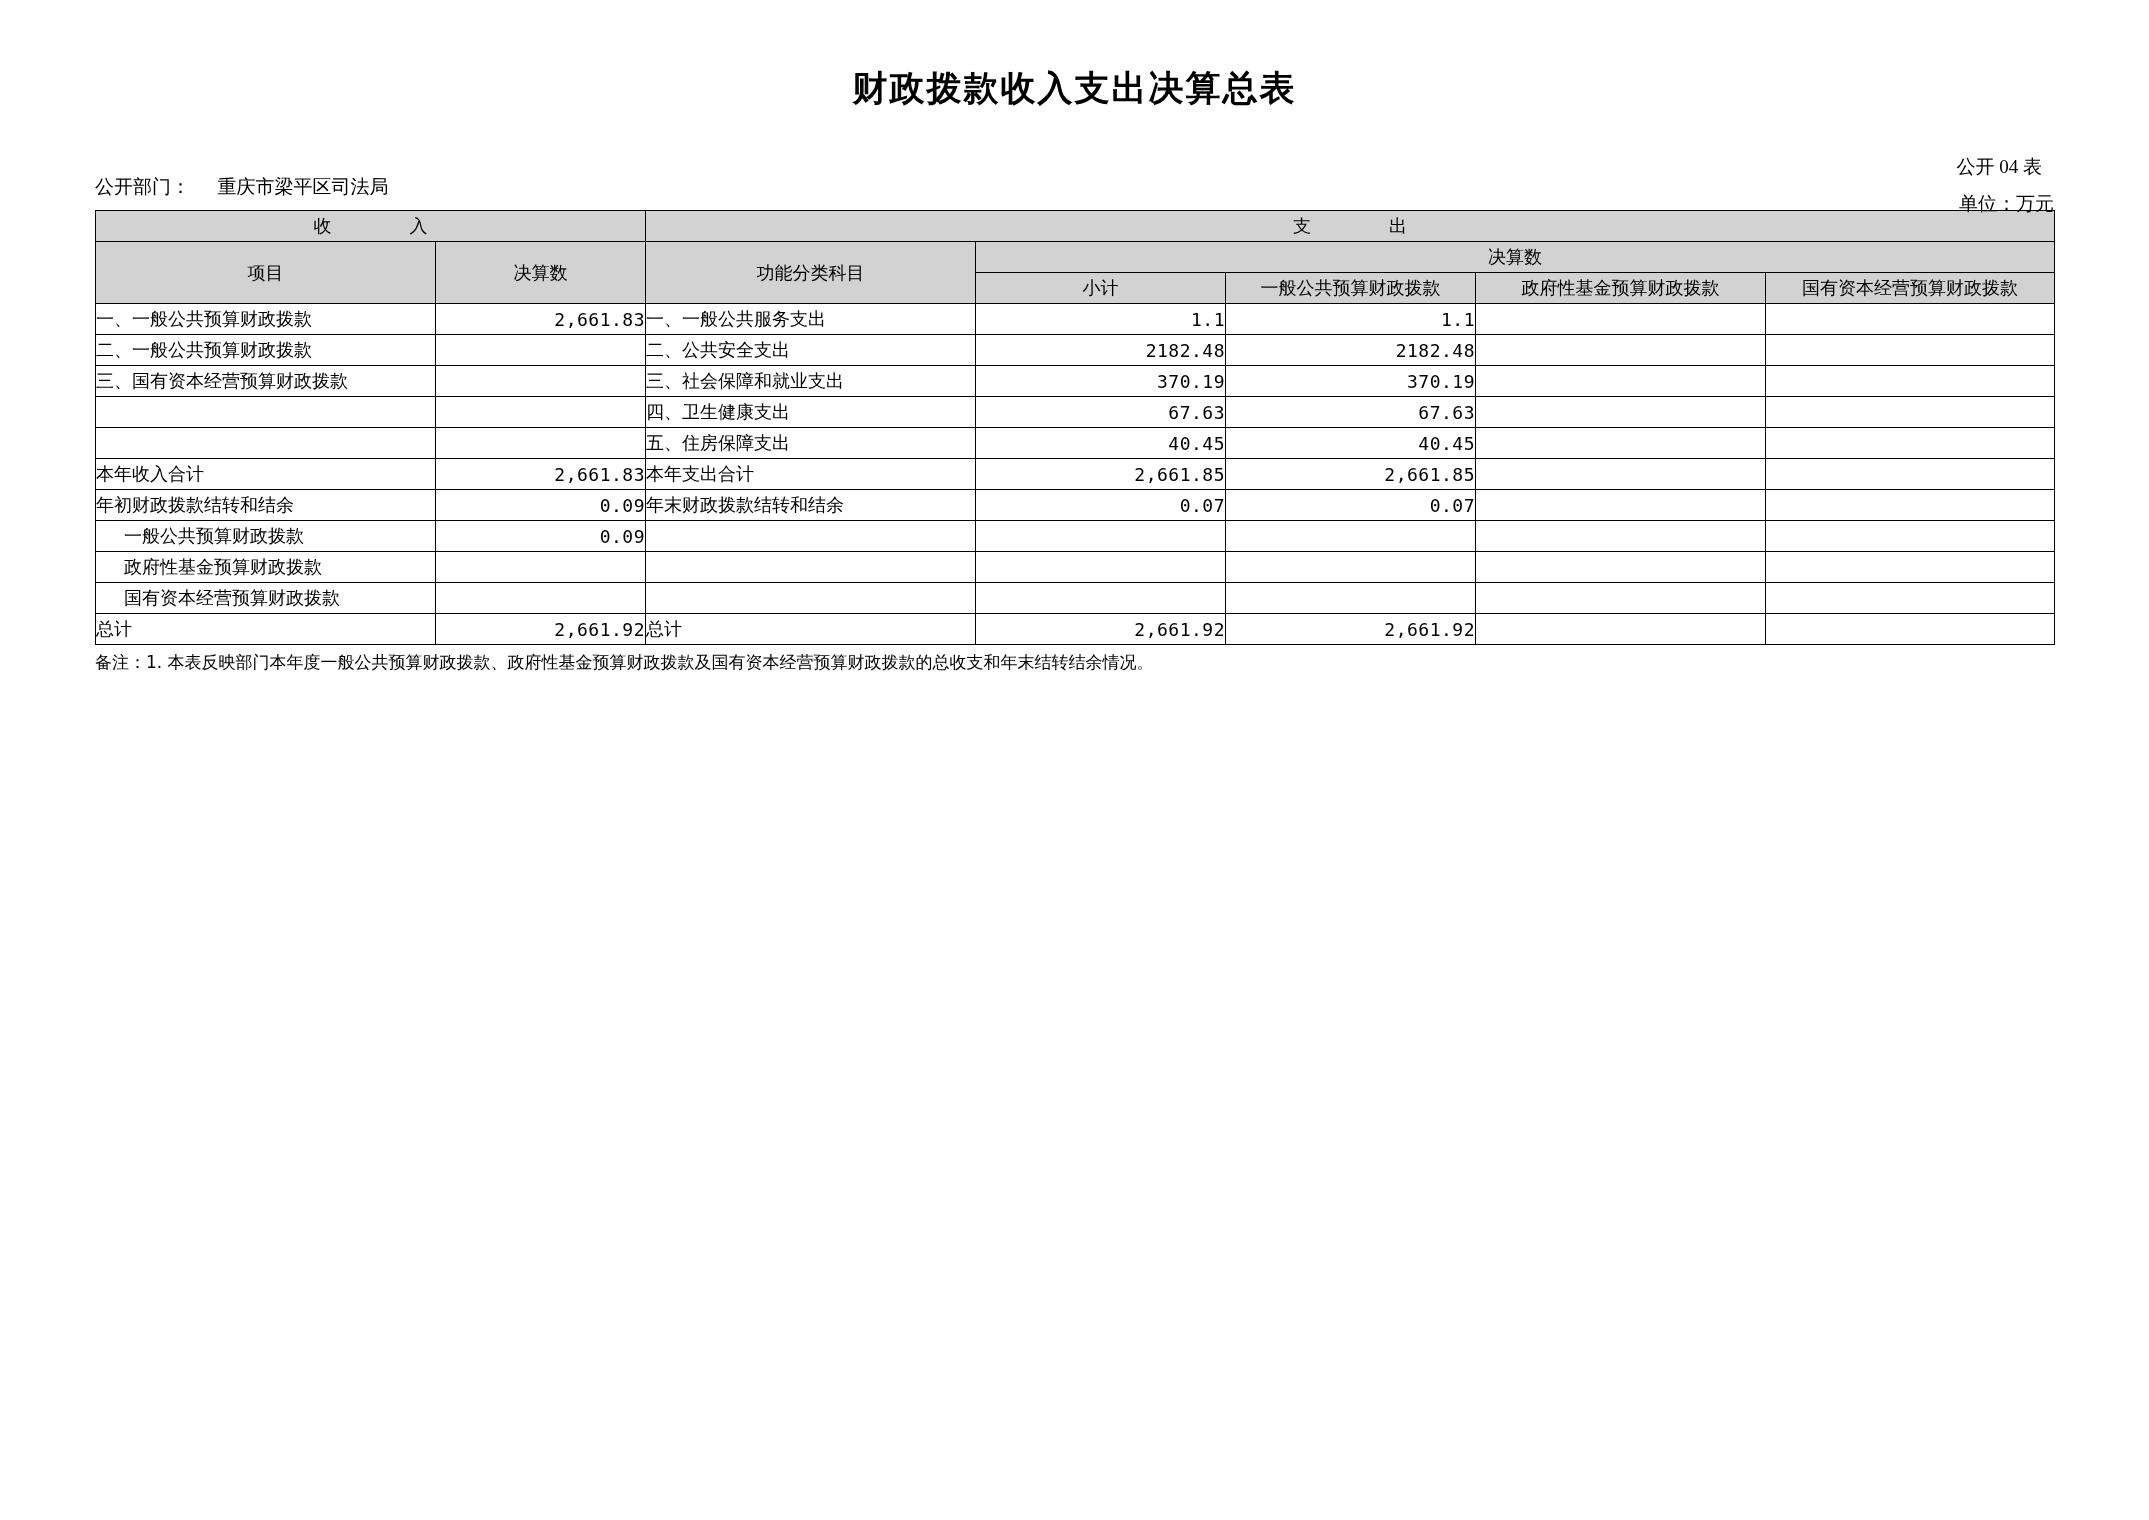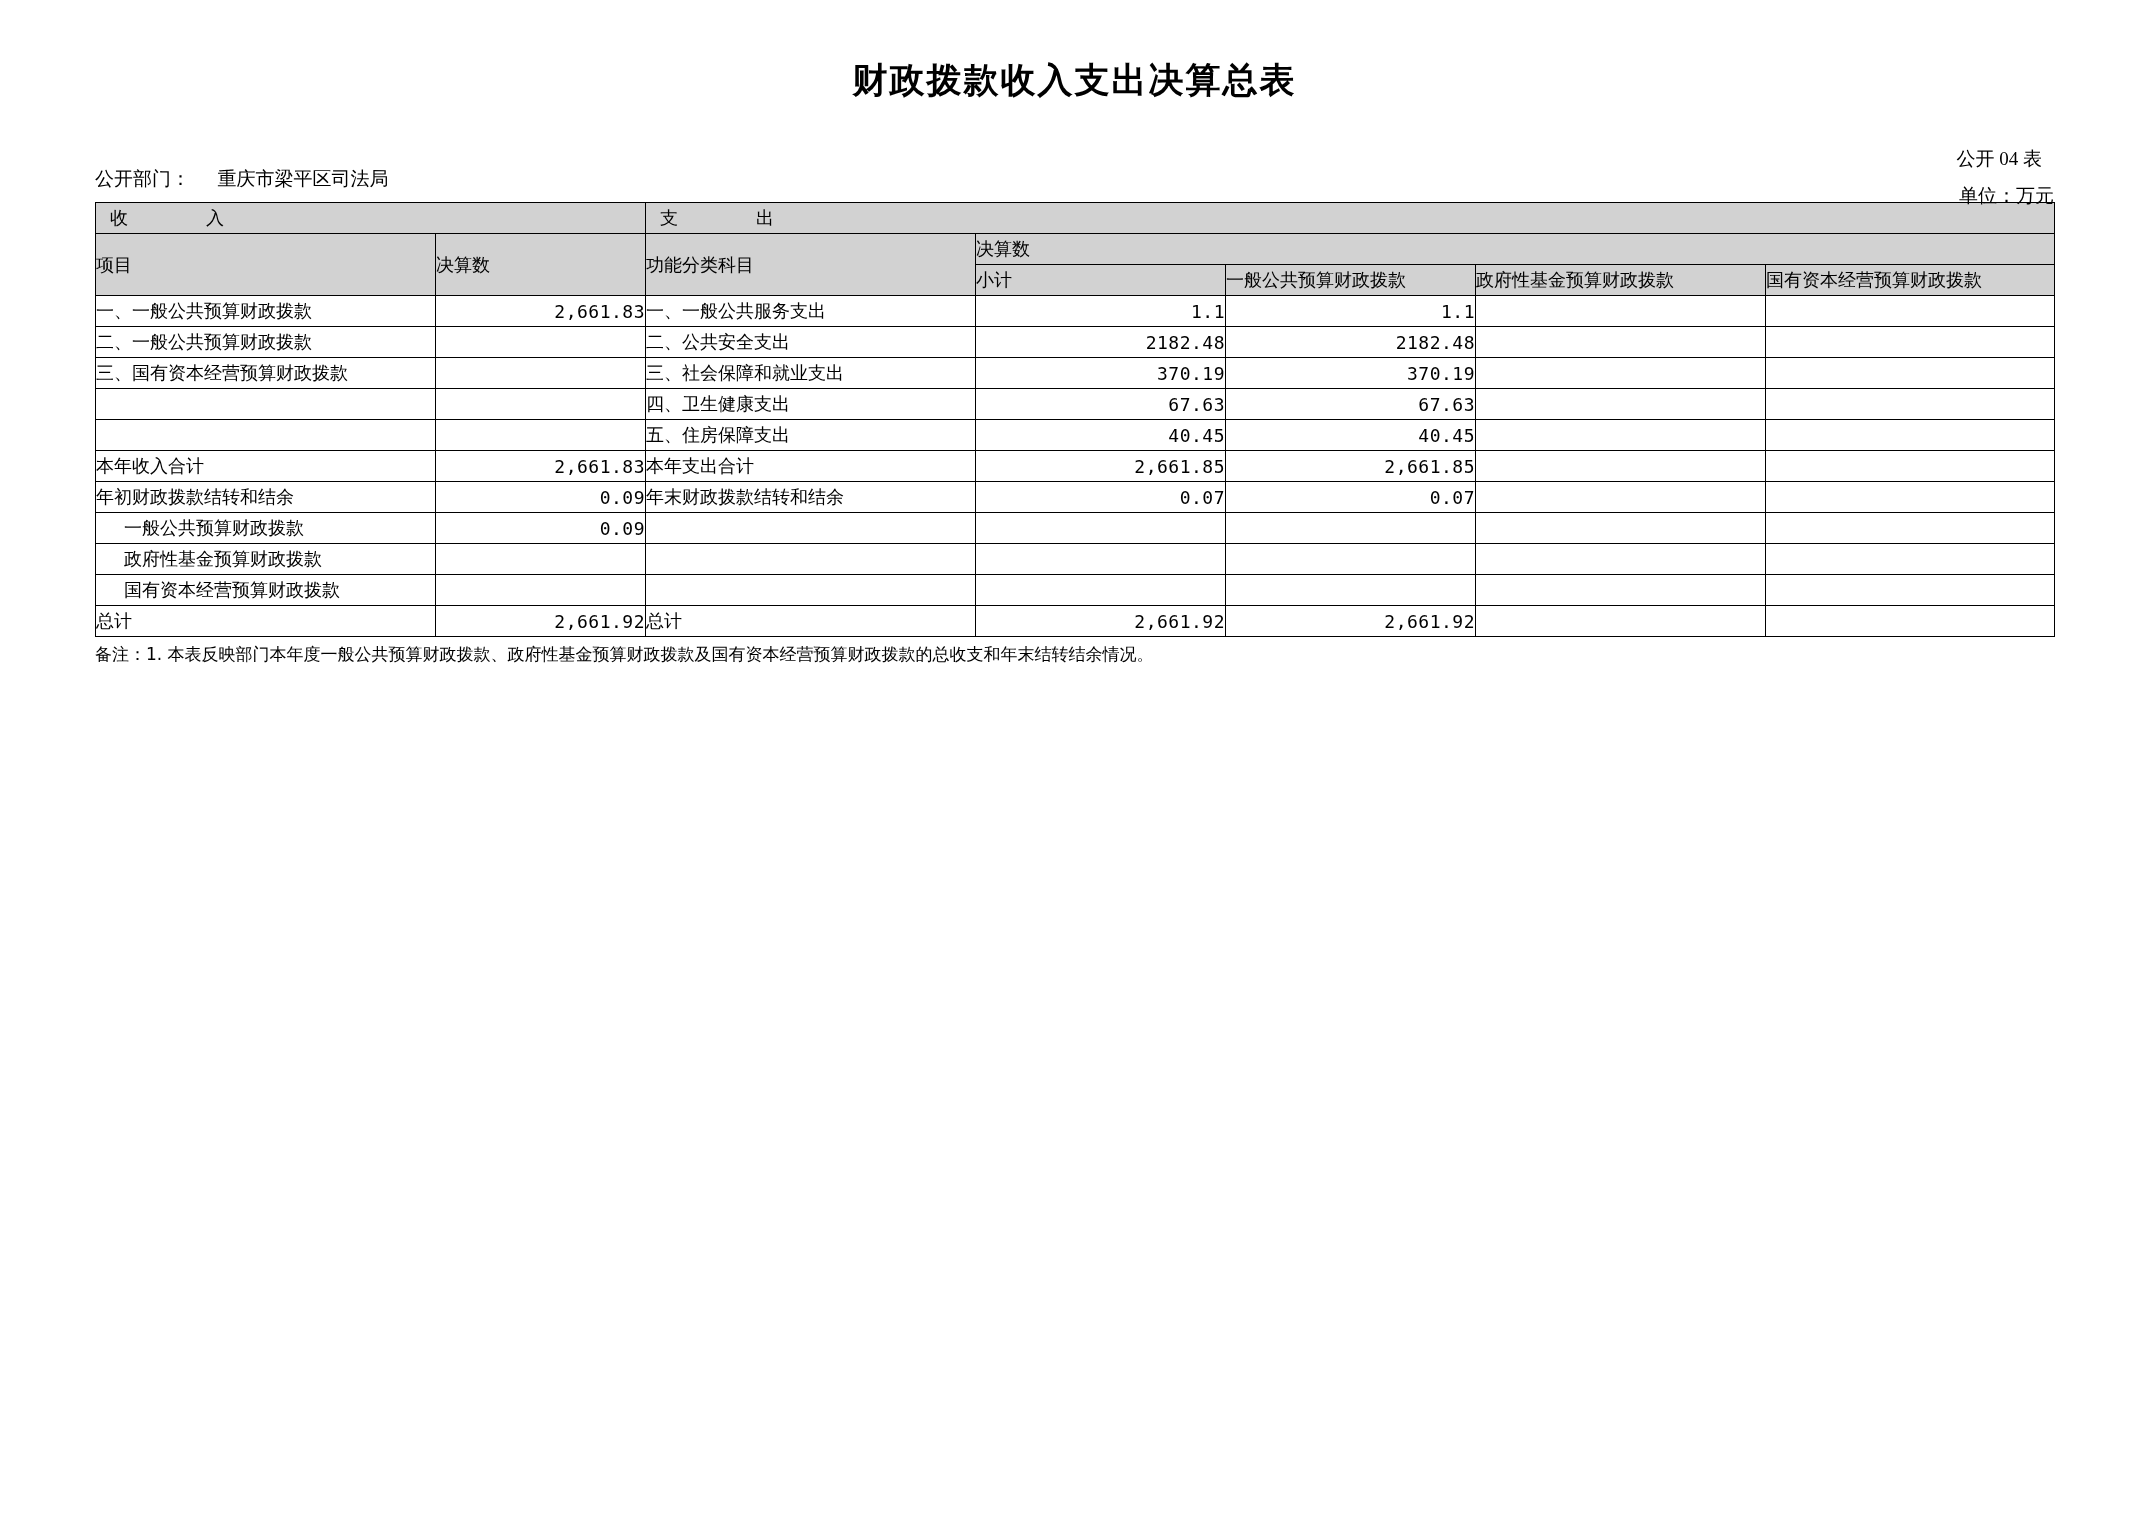--- a/index.html
+++ b/index.html
@@ -21,22 +21,22 @@
     height: 1520px;
     box-sizing: border-box;
     padding: 0 95px;
   }
   .doc-title {
     text-align: center;
     font-family: "DejaVu Sans", "Liberation Sans", sans-serif;
     font-weight: bold;
     font-size: 35px;
     letter-spacing: 2px;
-    margin: 16px;
-    padding-top: 41px;
+    margin: 0;
+    padding-top: 65px;
   }
   .meta-row {
     position: relative;
     height: 30px;
     margin-top: 30px;
   }
   .meta-right-1 {
     position: absolute;
     right: 12px;
     top: 0;
@@ -69,21 +69,21 @@
   table.main td, table.main th {
     border: 1px solid #000;
     font-size: 18px;
     font-weight: normal;
     padding: 0;
     height: 30px;
     vertical-align: middle;
   }
   .hdr {
     background: #d2d2d2;
-    text-align: left;
+    text-align: center;
     font-family: Liberation Sans, sans-serif;
     font-size: 17px;
     font-weight: bold;
     margin-left: 24px;
   }
   .hdr-wide {
     letter-spacing: 14px;
     text-indent: 14px;
   }
   .cell-text {

